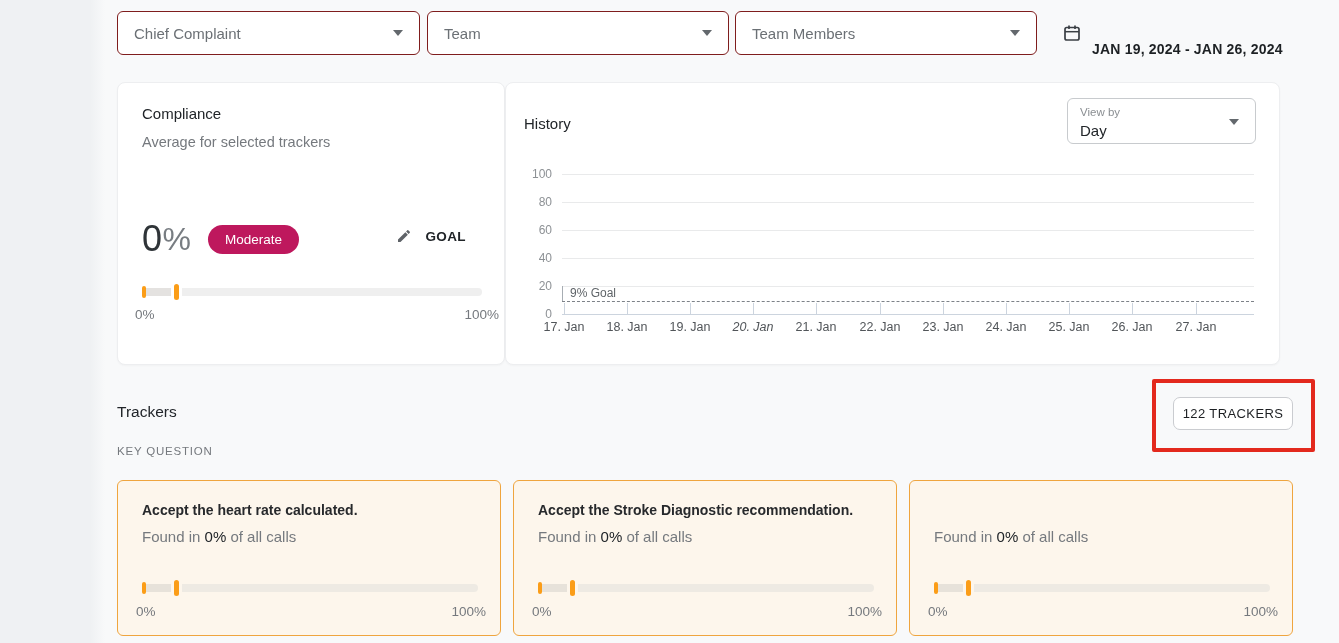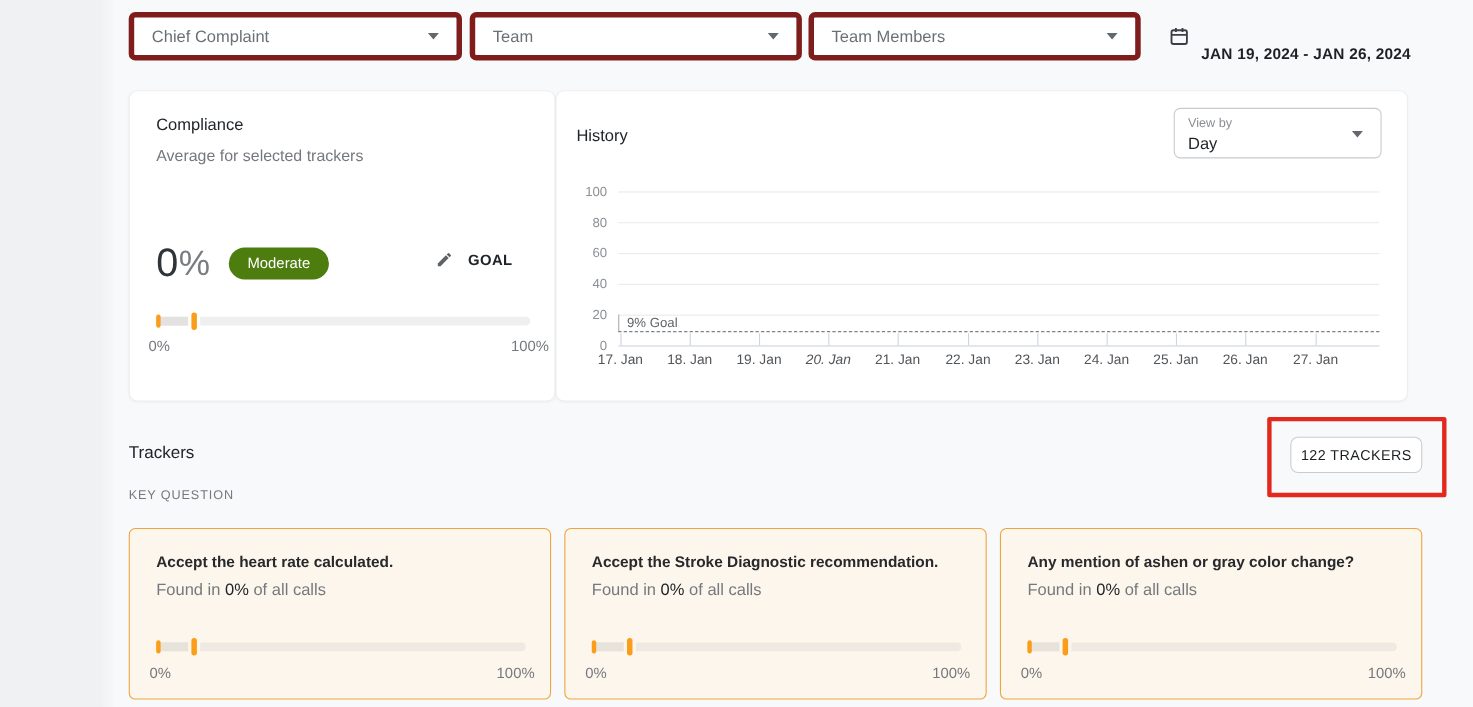--- a/index.html
+++ b/index.html
@@ -3,40 +3,40 @@
 <meta charset="utf-8">
 <style>
   * { margin:0; padding:0; box-sizing:border-box; }
   html,body { width:1339px; height:643px; }
   body { font-family:"Liberation Sans", sans-serif; background:#f8f9fa; color:#212529; }
   .page { position:relative; width:1339px; height:643px; overflow:hidden; background:#f8f9fa; }
   .left-strip { position:absolute; left:0; top:0; width:105px; height:643px;
     background:linear-gradient(to right,#eff1f3 0%,#eff1f3 86%,#f8f9fa 100%); }
 
   
-  .select-box { position:absolute; top:11px; height:44px; background:#fff; border:5px solid #7f1d1d;
+  .select-box { position:absolute; top:11px; height:44px; background:#fff; border:1px solid #7f1d1d;
     border-radius:6px; display:flex; align-items:center; padding:0 16px; cursor:pointer; }
   .select-box .lbl { font-size:15px; color:#6b7075; flex:1; }
   .caret { width:0; height:0; border-left:5px solid transparent; border-right:5px solid transparent;
     border-top:6px solid #63686d; }
   .daterange { position:absolute; left:1062px; top:22px; height:22px; display:flex; align-items:center; gap:10px; cursor:pointer; }
   .daterange .dr-text { font-size:14px; font-weight:700; color:#1d2124; letter-spacing:.2px;margin-top:32px; }
 
   
   .card { position:absolute; background:#fff; border:1px solid #edeef0; border-radius:8px;
     box-shadow:0 1px 2px rgba(0,0,0,.03); }
 
   
   .card.compliance { left:117px; top:82px; width:388px; height:283px; }
   .c-title { position:absolute; left:24px; top:22px; font-size:15px; color:#212529; }
   .c-sub { position:absolute; left:24px; top:51px; font-size:14.5px; color:#75797e; }
   .value-row { position:absolute; left:24px; top:136px; right:24px; height:40px; display:flex; align-items:center; }
   .big-num { font-size:36px; color:#2f3438; letter-spacing:-.5px; }
   .big-unit { font-size:32px; color:#787d82; margin-left:1px; }
-  .badge { margin-left:17px; height:29px; padding:0 17px; background:#4d7c0f; border-radius:15px;
+  .badge { margin-left:17px; height:29px; padding:0 17px; background:#be185d; border-radius:15px;
     color:#fff; font-size:13.5px; display:flex; align-items:center; }
   .goal-btn { position:absolute; right:14px; top:9px; display:flex; align-items:center; gap:13px; cursor:pointer; }
   .goal-btn .goal-lbl { font-size:13.5px; font-weight:700; letter-spacing:.4px; color:#202428; }
 
   .pbar { position:absolute; left:24px; top:205px; width:340px; height:8px; background:#efefef; border-radius:4px; }
   .pbar .seg { position:absolute; left:0; top:0; width:34px; height:8px; background:#e4e2e0; }
   .pbar .tick-zero { position:absolute; left:0; top:-2px; width:4px; height:12px; background:#fb9d18; border-radius:2px; }
   .pbar .tick-goal { position:absolute; left:32px; top:-4px; width:5px; height:16px; background:#fb9d18;
     border-radius:2.5px; box-shadow:0 0 0 3px #fff; }
   .pbar.cream { background:#eeeae3; }
@@ -230,21 +230,20 @@
       <div class="tick-zero"></div>
       <div class="tick-goal"></div>
     </div>
     <div class="scale-row">
       <span>0%</span>
       <span>100%</span>
     </div>
   </div>
 
   <div class="tcard c3">
-    <div class="t-q">Any mention of ashen or gray color change?</div>
     <div class="t-found">
       <span>Found in</span>
       <span class="fv">0%</span>
       <span>of all calls</span>
     </div>
     <div class="pbar cream">
       <div class="seg"></div>
       <div class="tick-zero"></div>
       <div class="tick-goal"></div>
     </div>

